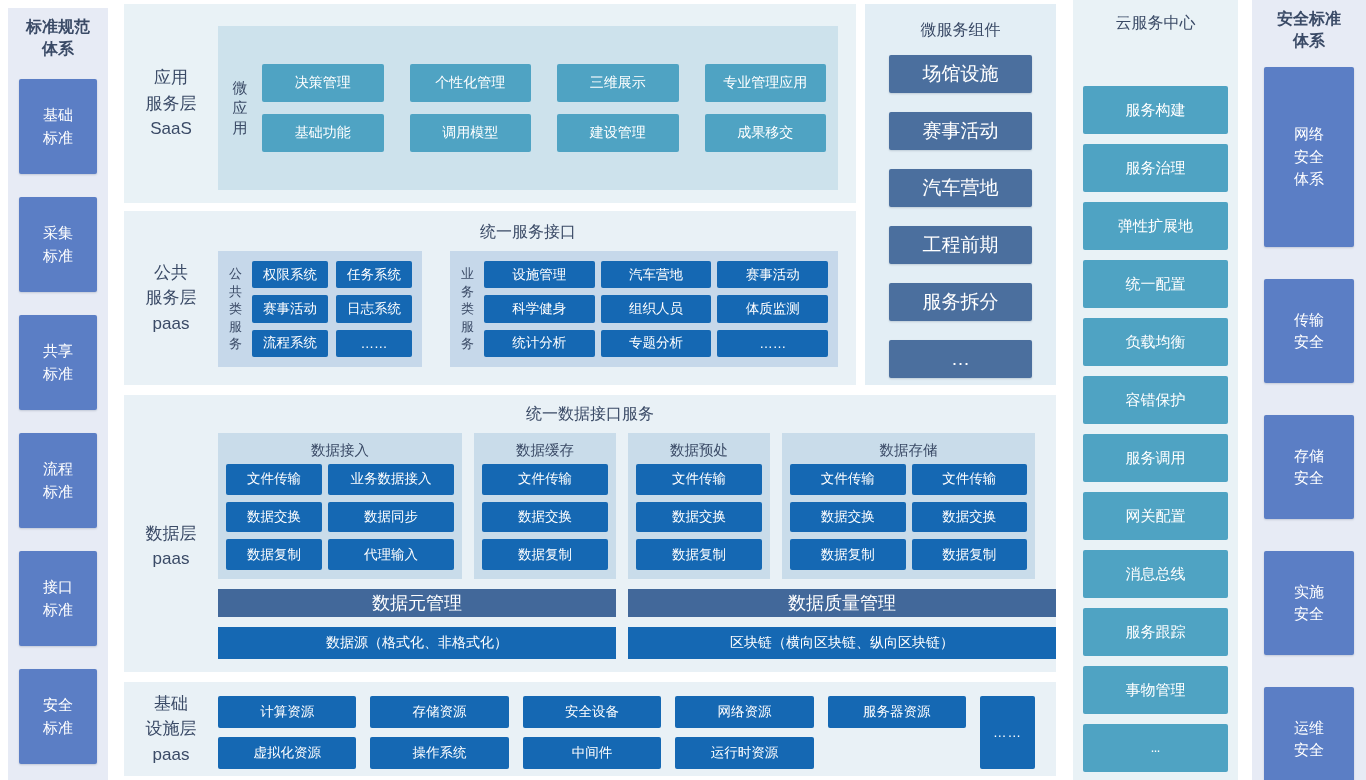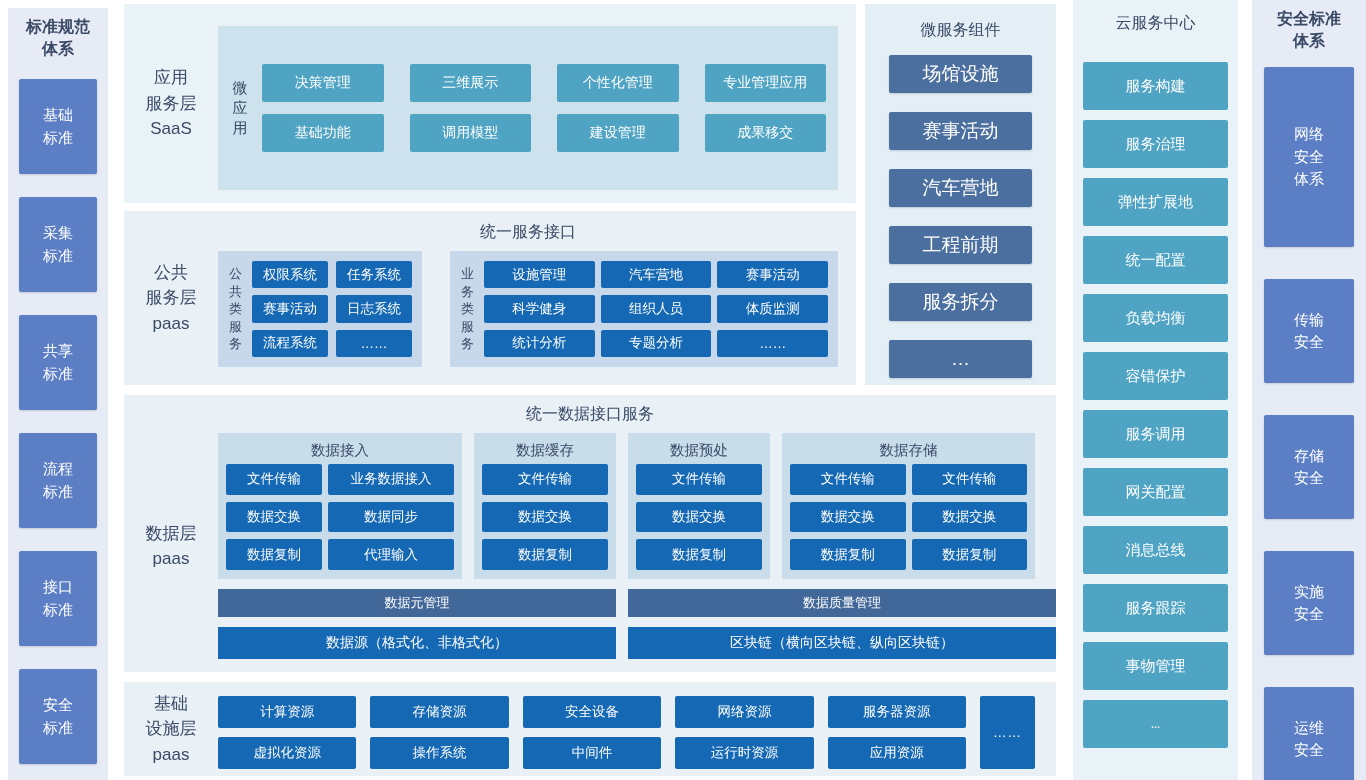--- a/index.html
+++ b/index.html
@@ -69,34 +69,34 @@
   .group { background:#c9dcea; box-sizing:border-box; padding:6px 8px 9px; display:flex; flex-direction:column; }
   .group-title { text-align:center; font-size:14.5px; color:#3a4a66; height:22px; line-height:22px; flex:none; }
   .group-grid { flex:1; display:grid; grid-template-rows:repeat(3,1fr); gap:7px 6px; margin-top:3px; }
   .g1 { width:244px; } .g1 .group-grid { grid-template-columns:96px 1fr; }
   .g2 { width:142px; } .g2 .group-grid { grid-template-columns:1fr; }
   .g3 { width:142px; } .g3 .group-grid { grid-template-columns:1fr; }
   .g4 { width:253px; } .g4 .group-grid { grid-template-columns:1fr 1fr; }
   .bars-wrap { margin-top:10px; display:flex; gap:12px; }
   .bars-col { display:flex; flex-direction:column; gap:10px; }
   .bars-col.lft { width:398px; flex:none; } .bars-col.rgt { flex:1; }
-  .bar-slate { height:28px; background:#42689a; color:#fff; font-size:13px;
+  .bar-slate { height:28px; background:#42689a; color:#fff; font-size:18px;
                display:flex; align-items:center; justify-content:center; }
   .bar-blue  { height:32px; background:#1568b3; color:#fff; font-size:14px;
                display:flex; align-items:center; justify-content:center; }
   
   .infra { margin-top:10px; height:94px; background:#e9f1f6; display:flex; box-sizing:border-box; }
   .infra-body { flex:1; padding:14px 21px 7px 0; display:flex; gap:14px; }
   .infra-grid { flex:1; display:grid; grid-template-columns:repeat(5,1fr);
                 grid-template-rows:32px 32px; gap:9px 14px; }
   .infra-more { width:55px; flex:none; height:73px; letter-spacing:1px; }
   
   .cloud-col { left:1073px; top:0; width:165px; height:780px; background:#e9f2f6; box-sizing:border-box; }
   .cloud-col .panel-title { margin-top:12px; }
-  .cloud-list { margin-top:28px; padding:0 10px; display:flex; flex-direction:column; gap:10px;font-family:Liberation Mono, monospace; }
+  .cloud-list { margin-top:52px; padding:0 10px; display:flex; flex-direction:column; gap:10px;font-family:Liberation Mono, monospace; }
   .cloud-list .btn-teal { height:48px; font-size:15px; }
   
   .right-col { left:1252px; top:0; width:114px; height:780px; background:#e7ebf5; }
   .sec-list { margin-top:16px; display:flex; flex-direction:column; gap:32px; align-items:center; }
   .sec-list .btn-peri { width:90px; height:104px; }
   .sec-list .btn-peri:first-child { height:180px; }
 </style>
 </head>
 <body>
 
@@ -127,22 +127,22 @@
 
         <div class="saas">
           <div class="layer-label">应用
 服务层
 SaaS</div>
           <div class="saas-body">
             <div class="micro-box">
               <div class="vlabel">微应用</div>
               <div class="apps-grid">
                   <div class="btn btn-teal" style="white-space: pre-line;">决策管理</div>
+                  <div class="btn btn-teal" style="white-space: pre-line;">个性化管理</div>
                   <div class="btn btn-teal" style="white-space: pre-line;">三维展示</div>
-                  <div class="btn btn-teal" style="white-space: pre-line;">个性化管理</div>
                   <div class="btn btn-teal" style="white-space: pre-line;">专业管理应用</div>
                   <div class="btn btn-teal" style="white-space: pre-line;">基础功能</div>
                   <div class="btn btn-teal" style="white-space: pre-line;">调用模型</div>
                   <div class="btn btn-teal" style="white-space: pre-line;">建设管理</div>
                   <div class="btn btn-teal" style="white-space: pre-line;">成果移交</div>
                 </div>
             </div>
           </div>
         </div>
 
@@ -265,21 +265,20 @@
         <div class="infra-grid">
             <div class="btn btn-blue" style="white-space: pre-line;">计算资源</div>
             <div class="btn btn-blue" style="white-space: pre-line;">存储资源</div>
             <div class="btn btn-blue" style="white-space: pre-line;">安全设备</div>
             <div class="btn btn-blue" style="white-space: pre-line;">网络资源</div>
             <div class="btn btn-blue" style="white-space: pre-line;">服务器资源</div>
             <div class="btn btn-blue" style="white-space: pre-line;">虚拟化资源</div>
             <div class="btn btn-blue" style="white-space: pre-line;">操作系统</div>
             <div class="btn btn-blue" style="white-space: pre-line;">中间件</div>
             <div class="btn btn-blue" style="white-space: pre-line;">运行时资源</div>
-            <div class="btn btn-blue" style="white-space: pre-line;">应用资源</div>
           </div>
         <div class="btn btn-blue infra-more">……</div>
       </div>
     </div>
   </div>
 
   <div class="panel cloud-col">
     <div class="panel-title">云服务中心</div>
     <div class="cloud-list">
         <div class="btn btn-teal" style="white-space: pre-line;">服务构建</div>

